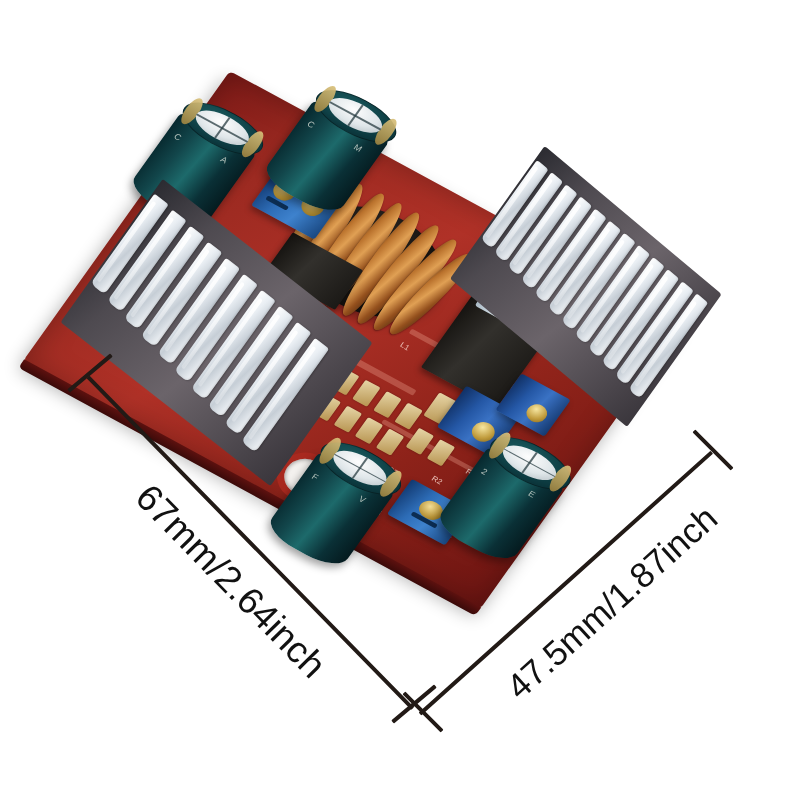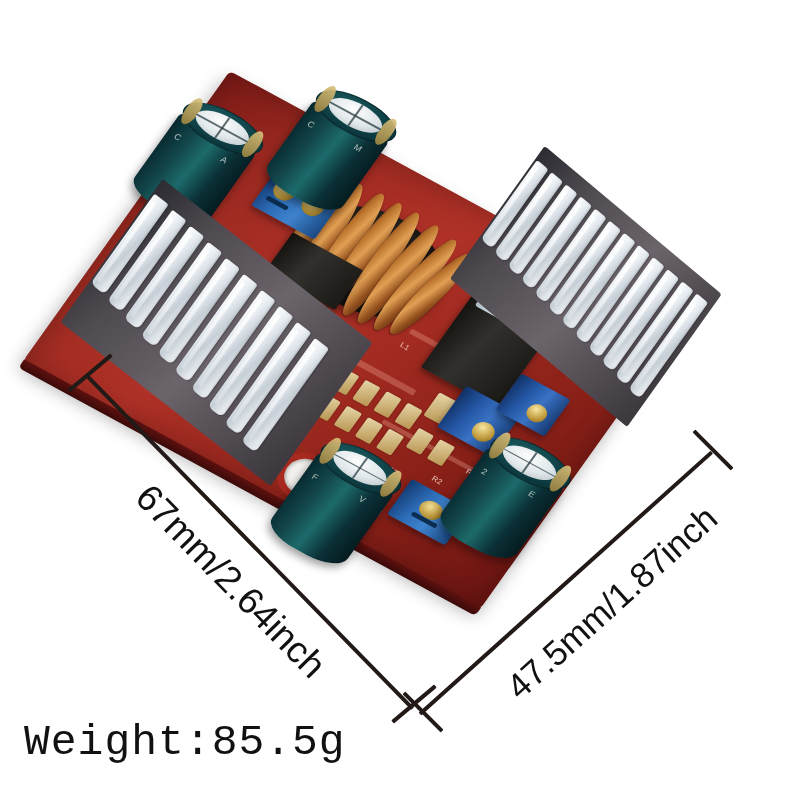--- a/index.html
+++ b/index.html
@@ -276,15 +276,14 @@
     <div class="tick" style="left:386px;top:702px;width:56px;height:4px;transform:rotate(-40deg);"></div>
     <div class="dimlabel" style="left:142px;top:470px;font-size:37px;transform:rotate(45.6deg);">67mm/2.64inch</div>
 
     <div class="dimline" style="left:420px;top:712px;width:392px;height:4px;transform:rotate(-41.9deg);"></div>
     <div class="tick" style="left:396px;top:710px;width:54px;height:4px;transform:rotate(45deg);"></div>
     <div class="tick" style="left:686px;top:448px;width:54px;height:4px;transform:rotate(45deg);"></div>
     <div class="dimlabel" style="left:512px;top:672px;font-size:35px;transform:rotate(-41.9deg);">47.5mm/1.87inch</div>
 
   </div>
 
-  <div id="weight-text">Weight:85.5g</div>
 
 </div>
 
 </body></html>

